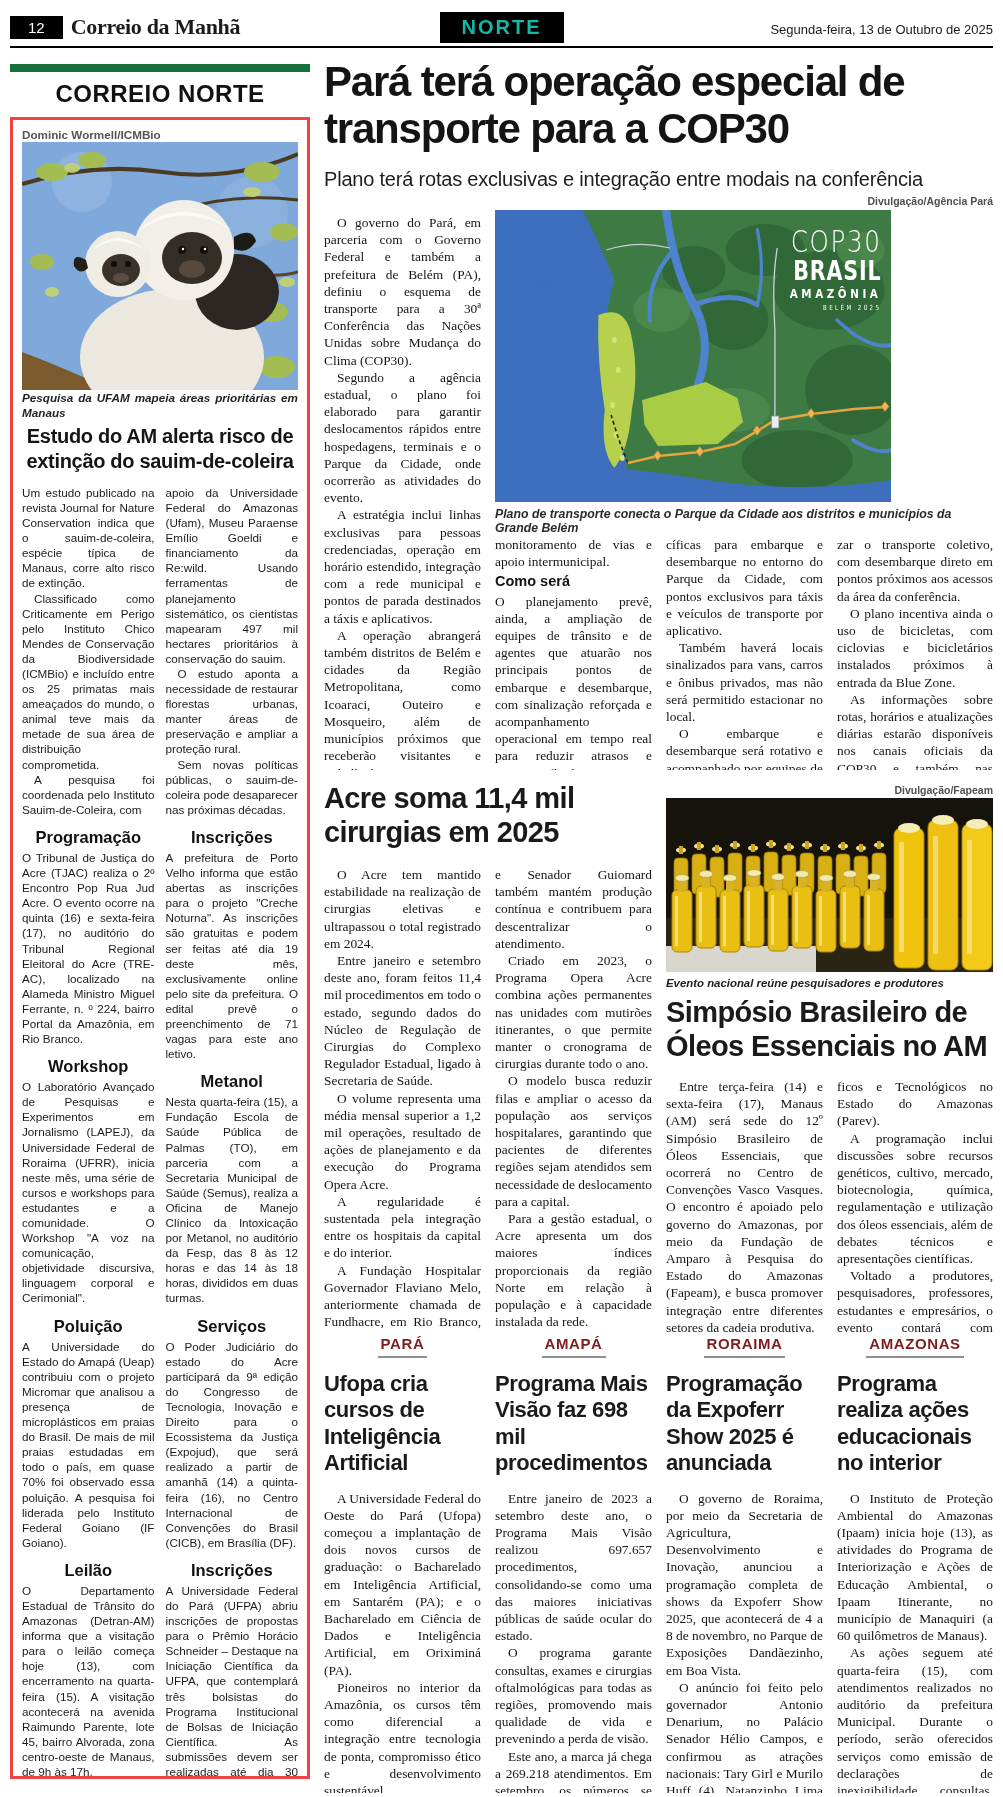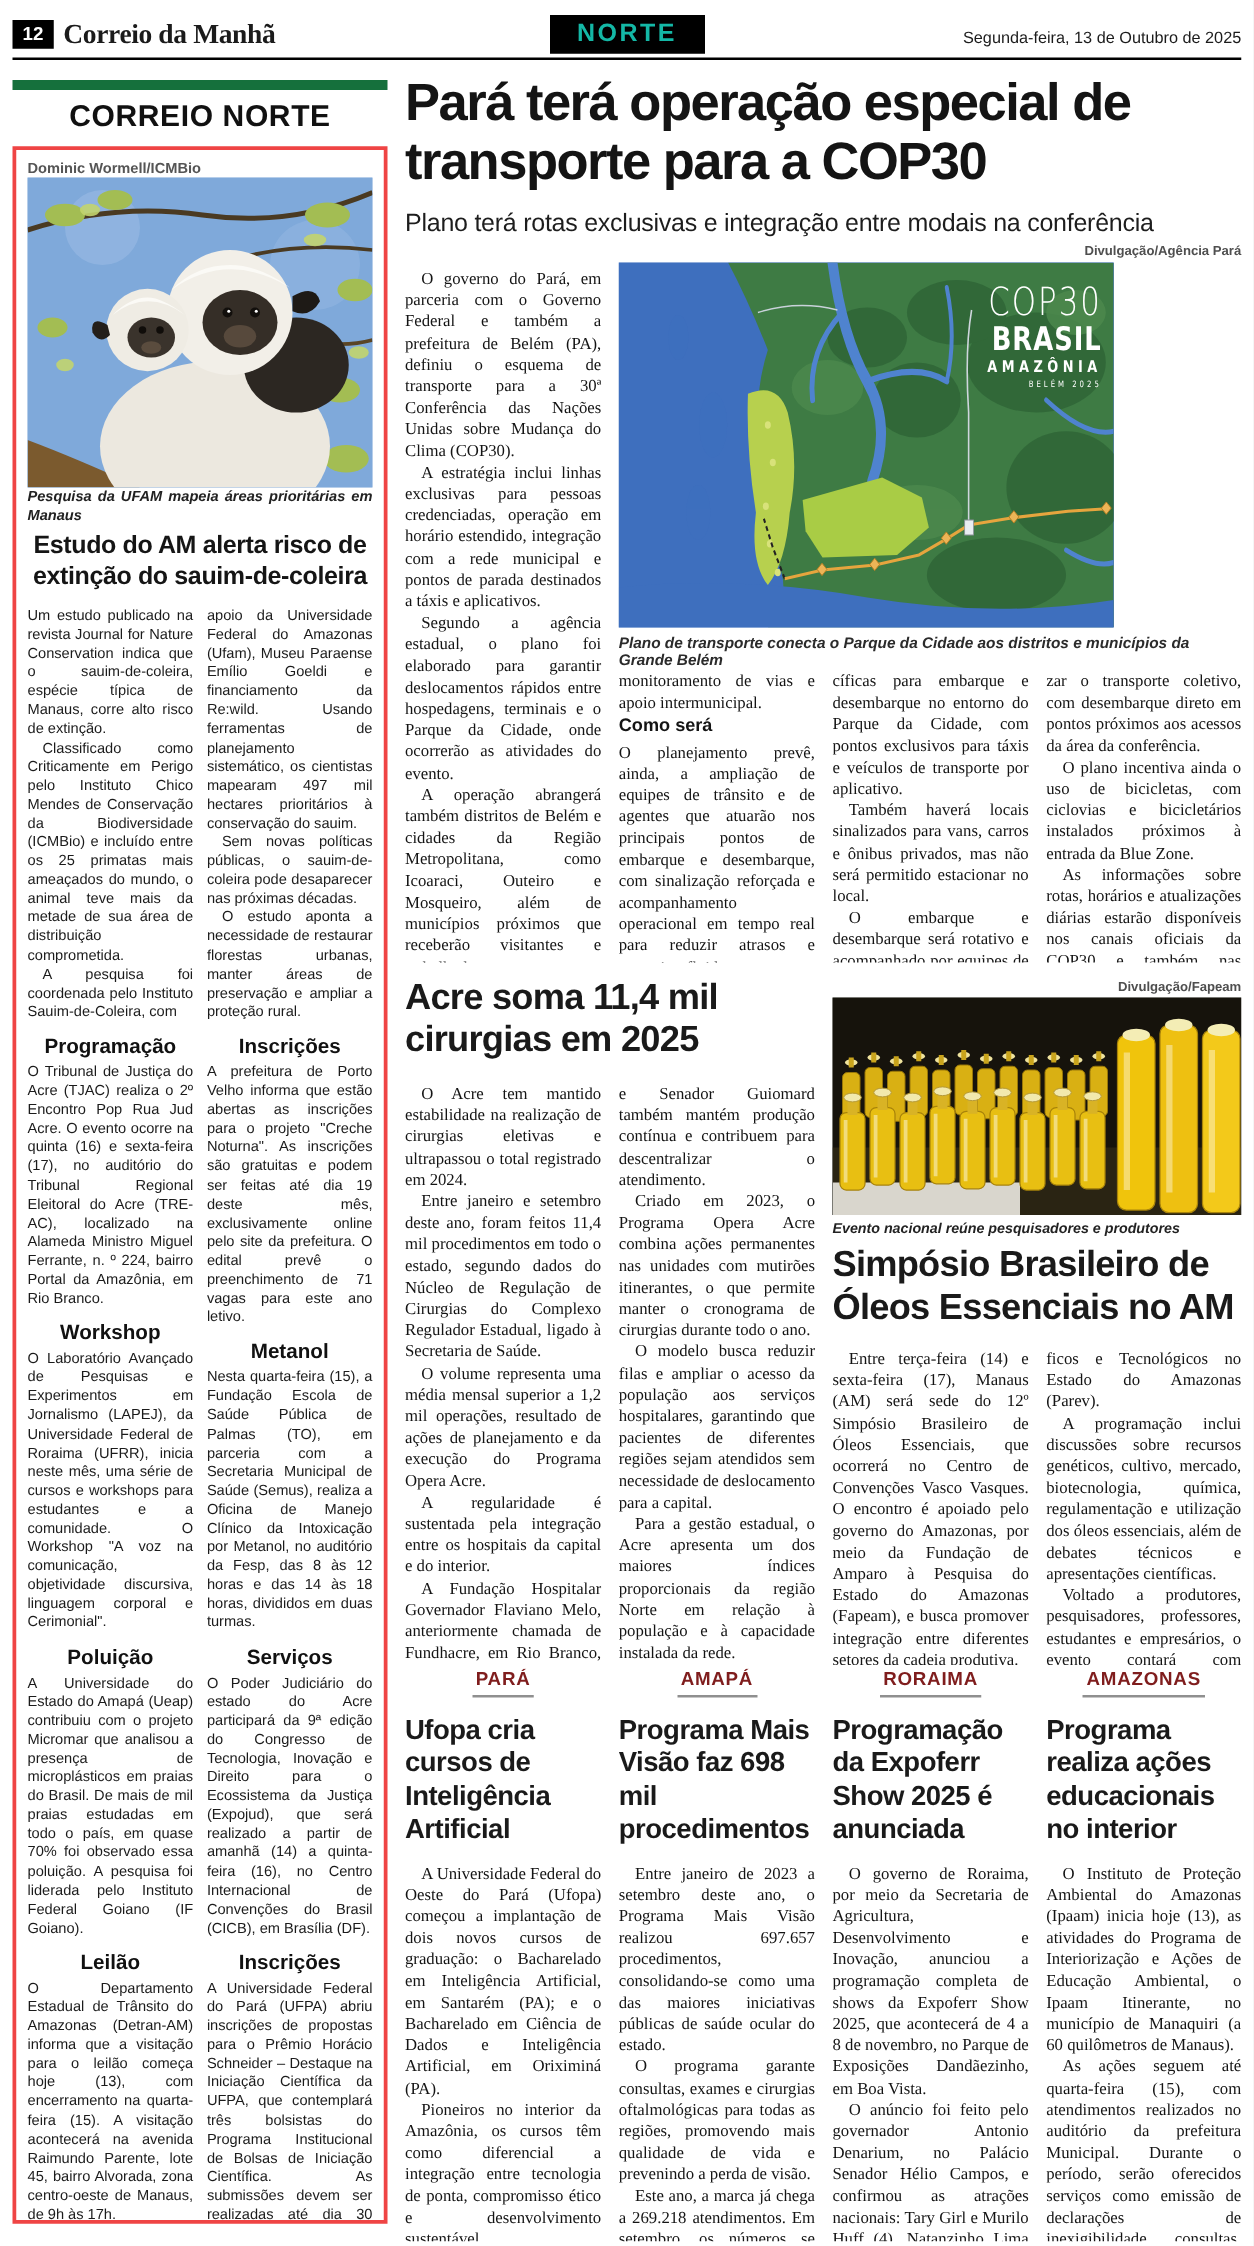--- a/index.html
+++ b/index.html
@@ -1,21 +1,21 @@
 <!DOCTYPE html>
 <html lang="pt"><head>
 <meta charset="utf-8">
 <style>
   html,body{margin:0;padding:0;background:#e8e8e8;}
   .page{position:relative;width:1003px;height:1797px;background:#ffffff;overflow:hidden;
         font-family:"Liberation Sans",sans-serif;color:#1b1b1b;}
   
   .hdr{position:absolute;left:10px;top:12px;width:983px;height:34px;border-bottom:2px solid #000;}
   .hdr-left{position:absolute;left:0;top:2px;display:flex;align-items:center;gap:8px;}
-  .pagenum{background:#000;color:#fff;font-weight:700;font-size:15px;padding:3px 8px;}
+  .pagenum{background:#000;color:#fff;font-weight:400;font-size:15px;padding:3px 18px;}
   .masthead{font-family:"Liberation Serif",serif;font-weight:700;font-size:22px;letter-spacing:-0.3px;}
   .section-flag{position:absolute;left:50%;top:0;transform:translateX(-50%);background:#000;color:#14b8a6;
         font-weight:700;font-size:20px;letter-spacing:2px;padding:4px 22px;}
   .hdr-date{position:absolute;right:0;top:10px;font-size:13px;color:#1b1b1b;}
   
   .rail{position:absolute;left:10px;top:64px;width:300px;}
   .rail-bar{height:8px;background:#15703c;}
   .rail-title{text-align:center;font-size:24px;font-weight:800;letter-spacing:0.5px;margin:8px 0 9px;color:#111;}
   .rail-box{border:3px solid #ef4444;padding:7px 9px;height:1642px;overflow:hidden;}
   .credit{font-size:10px;font-weight:700;color:#555;text-align:right;margin:0 0 2px;}
@@ -123,22 +123,22 @@
       <p class="caption">Pesquisa da UFAM mapeia áreas prioritárias em Manaus</p>
       <div class="lead-headline">Estudo do AM alerta risco de extinção do sauim-de-coleira</div>
       <div class="twocol">
         <div class="railcol">
             <p>Um estudo publicado na revista Journal for Nature Conservation indica que o sauim-de-coleira, espécie típica de Manaus, corre alto risco de extinção.</p>
             <p>Classificado como Criticamente em Perigo pelo Instituto Chico Mendes de Conservação da Biodiversidade (ICMBio) e incluído entre os 25 primatas mais ameaçados do mundo, o animal teve mais da metade de sua área de distribuição comprometida.</p>
             <p>A pesquisa foi coordenada pelo Instituto Sauim-de-Coleira, com</p>
           </div>
         <div class="railcol cont">
             <p>apoio da Universidade Federal do Amazonas (Ufam), Museu Paraense Emílio Goeldi e financiamento da Re:wild. Usando ferramentas de planejamento sistemático, os cientistas mapearam 497 mil hectares prioritários à conservação do sauim.</p>
+            <p>O estudo aponta a necessidade de restaurar florestas urbanas, manter áreas de preservação e ampliar a proteção rural.</p>
             <p>Sem novas políticas públicas, o sauim-de-coleira pode desaparecer nas próximas décadas.</p>
-            <p>O estudo aponta a necessidade de restaurar florestas urbanas, manter áreas de preservação e ampliar a proteção rural.</p>
           </div>
       </div>
       <div class="twocol">
         <div>
           <div class="sec">
             <h4>Programação</h4>
             <p>O Tribunal de Justiça do Acre (TJAC) realiza o 2º Encontro Pop Rua Jud Acre. O evento ocorre na quinta (16) e sexta-feira (17), no auditório do Tribunal Regional Eleitoral do Acre (TRE-AC), localizado na Alameda Ministro Miguel Ferrante, n. º 224, bairro Portal da Amazônia, em Rio Branco.</p>
           </div>
           <div class="sec">
             <h4>Workshop</h4>
@@ -239,22 +239,22 @@
         <text x="486" y="70" font-size="26" font-weight="800" letter-spacing="1">BRASIL</text>
         <text x="486" y="88" font-size="13" font-weight="700" letter-spacing="4.5">AMAZÔNIA</text>
         <text x="486" y="100" font-size="7" font-weight="400" letter-spacing="3">BELÉM 2025</text>
       </g>
     </svg>
   </div>
   <div class="abs map-caption">Plano de transporte conecta o Parque da Cidade aos distritos e municípios da Grande Belém</div>
 
   <div class="abs ncol" style="left:324px;top:214px;height:556px;">
       <p>O governo do Pará, em parceria com o Governo Federal e também a prefeitura de Belém (PA), definiu o esquema de transporte para a 30ª Conferência das Nações Unidas sobre Mudança do Clima (COP30).</p>
+      <p>Segundo a agência estadual, o plano foi elaborado para garantir deslocamentos rápidos entre hospedagens, terminais e o Parque da Cidade, onde ocorrerão as atividades do evento.</p>
       <p>A estratégia inclui linhas exclusivas para pessoas credenciadas, operação em horário estendido, integração com a rede municipal e pontos de parada destinados a táxis e aplicativos.</p>
-      <p>Segundo a agência estadual, o plano foi elaborado para garantir deslocamentos rápidos entre hospedagens, terminais e o Parque da Cidade, onde ocorrerão as atividades do evento.</p>
       <p>A operação abrangerá também distritos de Belém e cidades da Região Metropolitana, como Icoaraci, Outeiro e Mosqueiro, além de municípios próximos que receberão visitantes e trabalhadores.</p>
     </div>
   <div class="abs ncol cont" style="left:495px;top:536px;height:234px;">
     <p>monitoramento de vias e apoio intermunicipal.</p>
     <h3 class="inner-head">Como será</h3>
     <div>
         <p>O planejamento prevê, ainda, a ampliação de equipes de trânsito e de agentes que atuarão nos principais pontos de embarque e desembarque, com sinalização reforçada e acompanhamento operacional em tempo real para reduzir atrasos e garantir a fluidez nas rotas.</p>
       </div>
   </div>
   <div class="abs ncol cont" style="left:666px;top:536px;height:234px;">

